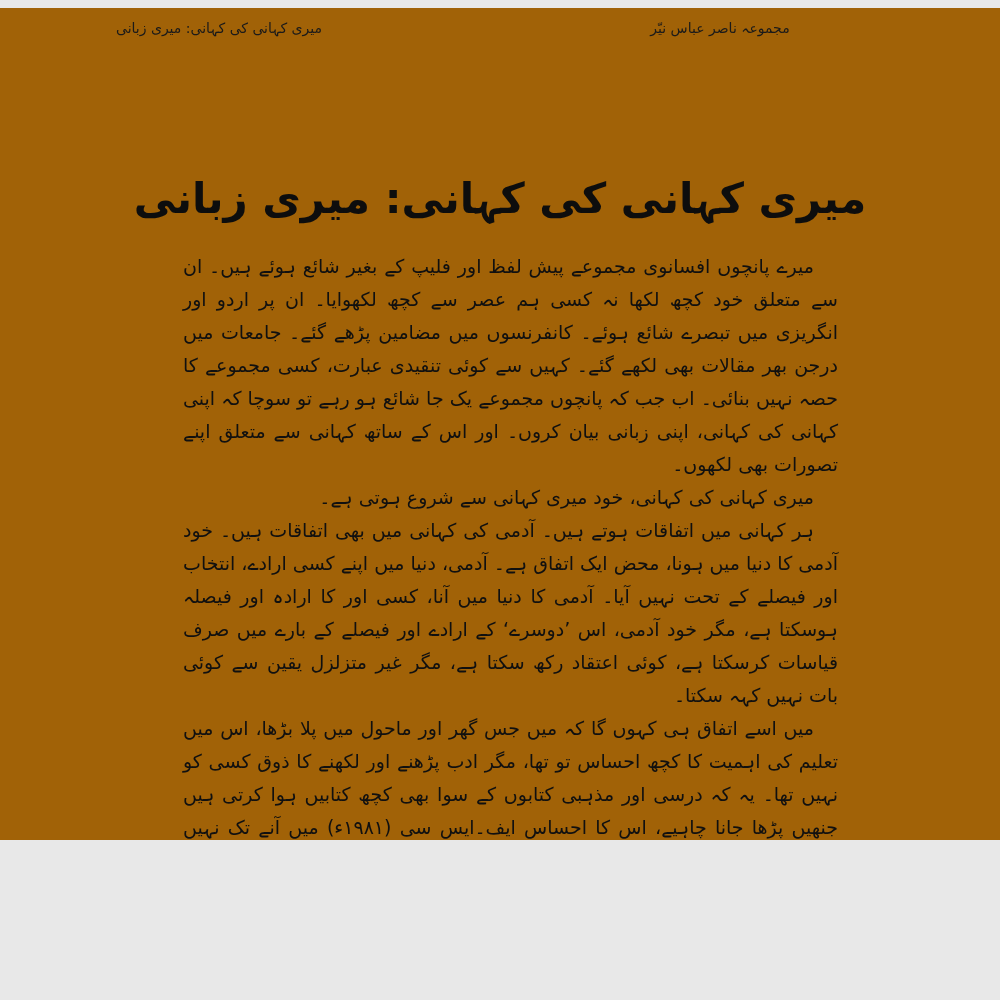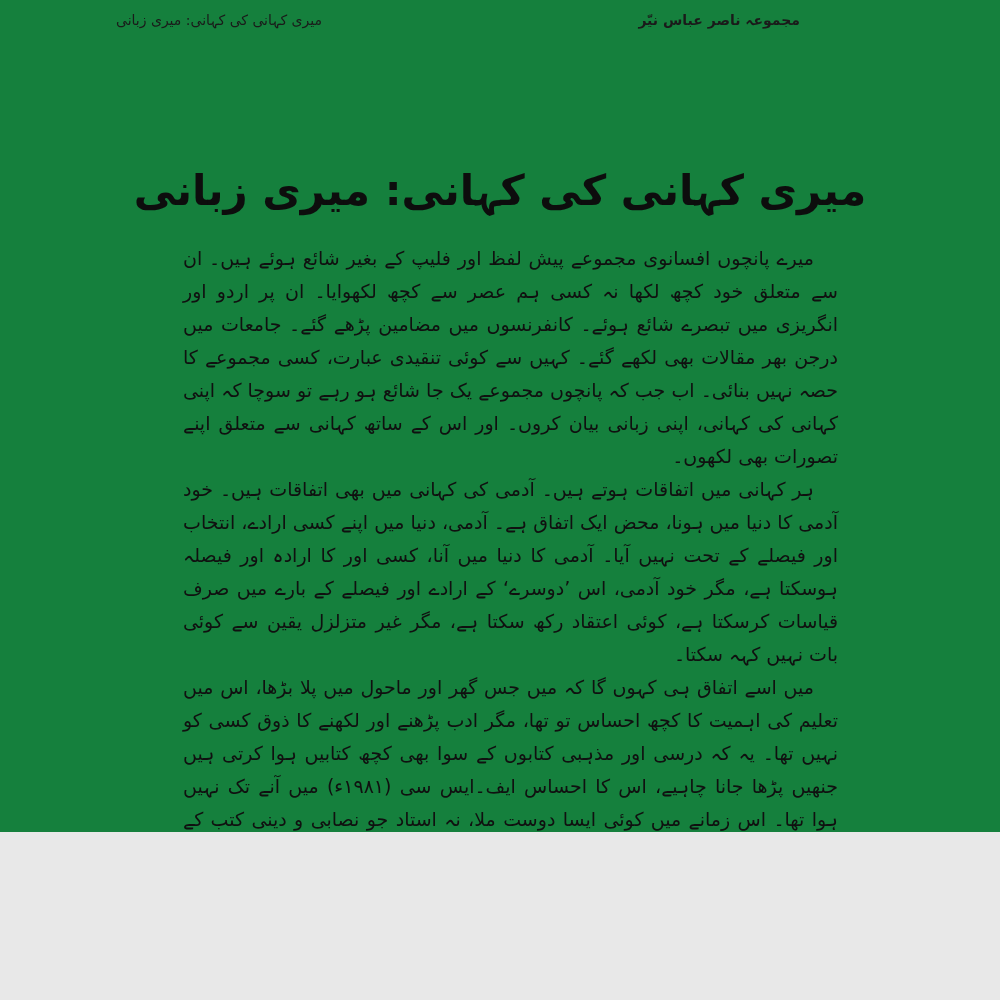--- a/index.html
+++ b/index.html
@@ -4,22 +4,22 @@
 <style>
   html, body {
     margin: 0;
     padding: 0;
     background: #e8e8e8;
   }
   .page {
     position: relative;
     width: 1000px;
     height: 832px;
-    margin: 0 auto;
-    background: #15803d;
+    margin: 8px auto;
+    background: #a16207;
     color: #141414;
     font-family: "DejaVu Sans", sans-serif;
     overflow: hidden;
   }
   .running-head {
     position: absolute;
     top: 10px;
     direction: rtl;
     font-size: 14px;
     line-height: 20px;
@@ -28,21 +28,20 @@
   }
   .running-head.left {
     left: 152px;
     width: 170px;
     text-align: center;
   }
   .running-head.right {
     left: 640px;
     width: 160px;
     text-align: center;
-    font-weight: bold;
   }
   .chapter-title {
     position: absolute;
     top: 118px;
     left: 0;
     right: 0;
     text-align: center;
     direction: rtl;
     font-size: 42px;
     font-weight: bold;
@@ -83,20 +82,21 @@
 <div class="page">
 
   <div class="running-head left">میری کہانی کی کہانی: میری زبانی</div>
 
   <div class="running-head right">مجموعہ ناصر عباس نیّر</div>
 
   <h1 class="chapter-title">میری کہانی کی کہانی: میری زبانی</h1>
 
   <div class="body-text">
     <p>میرے پانچوں افسانوی مجموعے پیش لفظ اور فلیپ کے بغیر شائع ہوئے ہیں۔ ان سے متعلق خود کچھ لکھا نہ کسی ہم عصر سے کچھ لکھوایا۔ ان پر اردو اور انگریزی میں تبصرے شائع ہوئے۔ کانفرنسوں میں مضامین پڑھے گئے۔ جامعات میں درجن بھر مقالات بھی لکھے گئے۔ کہیں سے کوئی تنقیدی عبارت، کسی مجموعے کا حصہ نہیں بنائی۔ اب جب کہ پانچوں مجموعے یک جا شائع ہو رہے تو سوچا کہ اپنی کہانی کی کہانی، اپنی زبانی بیان کروں۔ اور اس کے ساتھ کہانی سے متعلق اپنے تصورات بھی لکھوں۔</p>
+    <p>میری کہانی کی کہانی، خود میری کہانی سے شروع ہوتی ہے۔</p>
     <p>ہر کہانی میں اتفاقات ہوتے ہیں۔ آدمی کی کہانی میں بھی اتفاقات ہیں۔ خود آدمی کا دنیا میں ہونا، محض ایک اتفاق ہے۔ آدمی، دنیا میں اپنے کسی ارادے، انتخاب اور فیصلے کے تحت نہیں آیا۔ آدمی کا دنیا میں آنا، کسی اور کا ارادہ اور فیصلہ ہوسکتا ہے، مگر خود آدمی، اس ’دوسرے‘ کے ارادے اور فیصلے کے بارے میں صرف قیاسات کرسکتا ہے، کوئی اعتقاد رکھ سکتا ہے، مگر غیر متزلزل یقین سے کوئی بات نہیں کہہ سکتا۔</p>
     <p>میں اسے اتفاق ہی کہوں گا کہ میں جس گھر اور ماحول میں پلا بڑھا، اس میں تعلیم کی اہمیت کا کچھ احساس تو تھا، مگر ادب پڑھنے اور لکھنے کا ذوق کسی کو نہیں تھا۔ یہ کہ درسی اور مذہبی کتابوں کے سوا بھی کچھ کتابیں ہوا کرتی ہیں جنھیں پڑھا جانا چاہیے، اس کا احساس ایف۔ایس سی (۱۹۸۱ء) میں آنے تک نہیں ہوا تھا۔ اس زمانے میں کوئی ایسا دوست ملا، نہ استاد جو نصابی و دینی کتب کے علاوہ کتابوں کی اہمیت سے روشناس کرواتا۔ بلاشبہ جن سکولوں میں زیر تعلیم رہا، وہاں لائبریریاں موجود تھیں، مگر ان سے استفادے کے لیے راہ نمائی میسر نہ آسکی۔ مجھے یاد نہیں کہ کبھی کسی استاد یا کسی طالب علم کے ہاتھ میں لائبریری کی کوئی کتاب دیکھی ہو۔ چناں چہ میں ان خوش قسمت لوگوں کی مانند نہیں جو سکول کے زمانے ہی میں الف لیلہ ولیلہ، داستان امیر حمزہ، بستان حکمت، سعدی و حافظ سے لے کر غالب و اقبال، شیکسپیئر و ایلیٹ یا کم از کم قیسی رام پوری، ابن صفی وغیرہ کو پڑھ چکے ہوتے ہیں۔ میں نے ان سب کو دیر سے پڑھا۔ یہ بھی اچھا ہو، برا نہ ہوا۔ انھیں ٹھہر ٹھہر کر، اچھی طرح سمجھ کر پڑھا۔</p>
 
   </div>
 
   <div class="page-number">۶۱۵</div>
 
 </div>
 
 </body></html>

